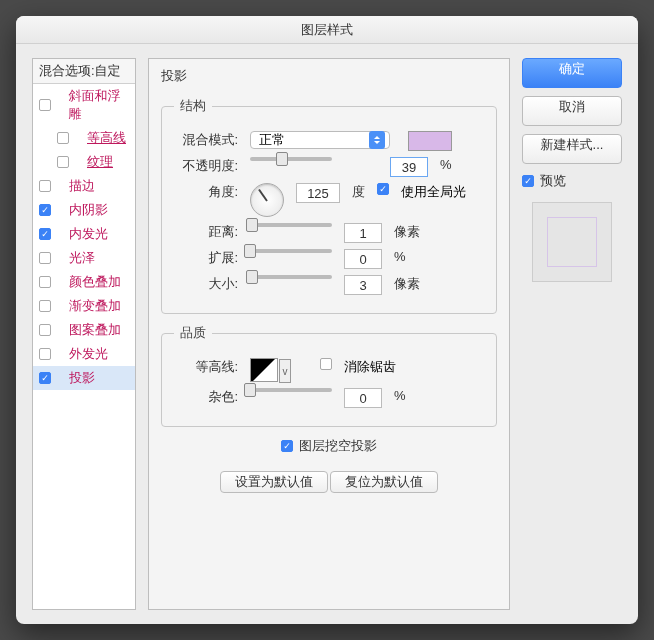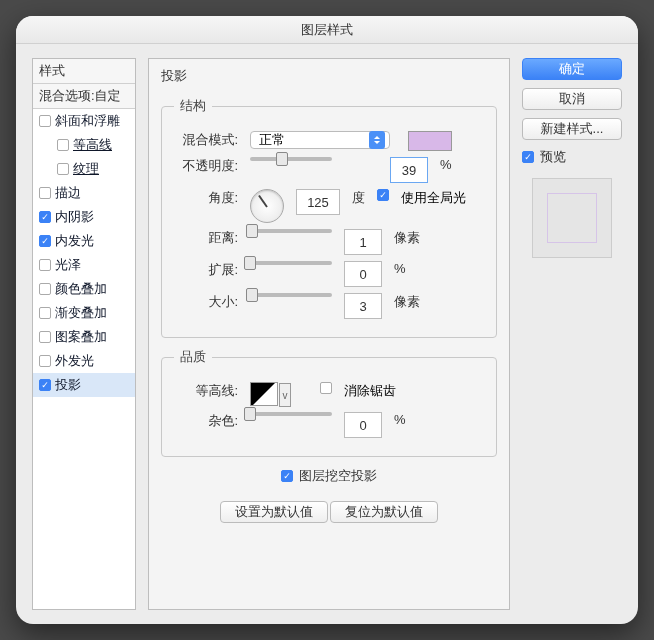--- a/index.html
+++ b/index.html
@@ -1,67 +1,66 @@
 <!DOCTYPE html>
 <html><head>
 <meta charset="utf-8">
 <style>
 * { box-sizing: border-box; margin: 0; padding: 0; font-family: -apple-system, "Helvetica Neue", Arial, sans-serif; font-size: 13px; }
 body { background: #4a4a4a; width: 654px; height: 640px; padding: 16px; }
-.window { background: #ececec; width: 100%; height: 100%; border-radius: 17px; box-shadow: 0 10px 30px rgba(0,0,0,0.5); overflow: hidden; display: flex; flex-direction: column; }
+.window { background: #ececec; width: 100%; height: 100%; border-radius: 8px; box-shadow: 0 10px 30px rgba(0,0,0,0.5); overflow: hidden; display: flex; flex-direction: column; }
 .titlebar { height: 28px; display: flex; align-items: center; justify-content: center; background: linear-gradient(#f6f6f6,#e8e8e8); border-bottom: 1px solid #d0d0d0; font-size: 14px; color: #333; }
 .content { flex: 1; display: flex; padding: 14px 16px; gap: 12px; }
 .sidebar { width: 104px; border: 1px solid #bdbdbd; background: #fff; display: flex; flex-direction: column; }
 .side-header { padding: 3px 6px; border-bottom: 1px solid #d0d0d0; background: #f6f6f6; color: #333; }
-.side-item { padding: 3px 4px 3px 6px; display: flex; align-items: center; gap: 4px; color: #0f172a; }
+.side-item { padding: 3px 4px 3px 6px; display: flex; align-items: center; gap: 18px; color: #be185d; }
 .side-item.indent { padding-left: 24px; text-decoration: underline; }
 .side-item.selected { background: #d9e7f8; }
 .chk { width: 12px; height: 12px; border: 1px solid #aaa; border-radius: 2px; background: #fff; display: inline-flex; align-items: center; justify-content: center; }
 .chk.on { background: #3b82f6; border-color: #3b82f6; }
 .chk.on::after { content: "✓"; color: #fff; font-size: 9px; line-height: 1; }
 .main { flex: 1; border: 1px solid #bdbdbd; background: #f4f4f4; padding: 8px 12px 12px; display: flex; flex-direction: column; gap: 10px; }
 .section-title { color: #333; margin-bottom: 2px; }
 fieldset { border: 1px solid #c8c8c8; border-radius: 4px; padding: 10px 12px 12px; }
 legend { padding: 0 6px; color: #444; }
 .row { display: flex; align-items: flex-start; gap: 12px; margin: 6px 0; }
 .label { width: 64px; text-align: right; color: #333; }
 .select { flex: 0 0 140px; height: 18px; border: 1px solid #bbb; border-radius: 4px; background: #fff; display: flex; align-items: center; justify-content: space-between; padding: 0 4px 0 8px; }
 .select .arrows { width: 16px; height: 18px; background: #4a90f7; border-radius: 3px; display: flex; flex-direction: column; align-items: center; justify-content: center; }
 .select .arrows::before { content: ""; border: 3px solid transparent; border-bottom-color: #fff; margin-bottom: 1px; }
 .select .arrows::after { content: ""; border: 3px solid transparent; border-top-color: #fff; margin-top: 1px; }
 .swatch { width: 44px; height: 20px; background: #d8b8e8; border: 1px solid #999; margin-left: 6px; }
 .slider { flex: 0 0 82px; height: 4px; background: #bbb; border-radius: 2px; position: relative; }
 .slider .thumb { position: absolute; top: -5px; width: 12px; height: 14px; background: #e8e8e8; border: 1px solid #888; border-radius: 2px; transform: translateX(-50%); }
-.num { width: 38px; height: 26px; border: 1px solid #6aa7f2; background: #fff; text-align: center; color: #333; }
+.num { width: 38px; height: 20px; border: 1px solid #6aa7f2; background: #fff; text-align: center; color: #333; }
 .num.plain { border-color: #bbb; }
 .unit { color: #333; }
 .dial { width: 34px; height: 34px; border-radius: 50%; background: radial-gradient(#fff,#e5e5e5); border: 1px solid #aaa; box-shadow: inset 0 1px 2px rgba(0,0,0,0.2); position: relative; }
 .dial::after { content: ""; position: absolute; width: 2px; height: 14px; background: #444; left: 50%; top: 3px; transform-origin: bottom center; transform: translateX(-50%) rotate(-35deg); }
 .contour { width: 28px; height: 24px; border: 1px solid #999; background: linear-gradient(135deg,#000 0 48%, #fff 52% 100%); position: relative; }
 .contour .v { position: absolute; right: -14px; top: 0; width: 12px; height: 24px; background: #efefef; border: 1px solid #999; display:flex; align-items:center; justify-content:center; font-size:10px; color:#666; }
 .btnrow { display: flex; gap: 2px; margin-top: 6px; justify-content: center; }
 .btn { height: 22px; padding: 0 14px; border: 1px solid #bbb; border-radius: 4px; background: linear-gradient(#fff,#eee); color: #333; display:flex; align-items:center; }
 .rightcol { width: 100px; display: flex; flex-direction: column; gap: 8px; align-items: stretch; }
-.rbtn { height: 22px; border-radius: 4px; text-align: center; line-height: 20px; border: 1px solid #bbb; background: linear-gradient(#fff,#eee); color: #333; }
+.rbtn { height: 30px; border-radius: 4px; text-align: center; line-height: 20px; border: 1px solid #bbb; background: linear-gradient(#fff,#eee); color: #333; }
 .rbtn.primary { background: linear-gradient(#6aa9ff,#3b82f6); color: #fff; border-color: #3b82f6; }
 .preview-box { width: 80px; height: 80px; background: #e5e5e5; border: 1px solid #ccc; margin: 4px auto 0; position: relative; }
 .preview-box::after { content:""; position:absolute; inset:14px; border:1px solid #d6c4e8; }
 .chkrow { display:flex; align-items:center; gap:6px; color:#333; }
 </style>
 </head>
 <body>
 
 <div class="window">
   <div class="titlebar">
       <span>图层样式</span>
     </div>
   <div class="content">
 
     <div class="sidebar">
-      <div class="side-header">样式</div>
       <div class="side-header">混合选项:自定</div>
       <div id="sidebar-items">
           <div class="side-item">
             <span class="chk"></span>
             <span>斜面和浮雕</span>
           </div>
           <div class="side-item indent">
             <span class="chk"></span>
             <span>等高线</span>
           </div>

